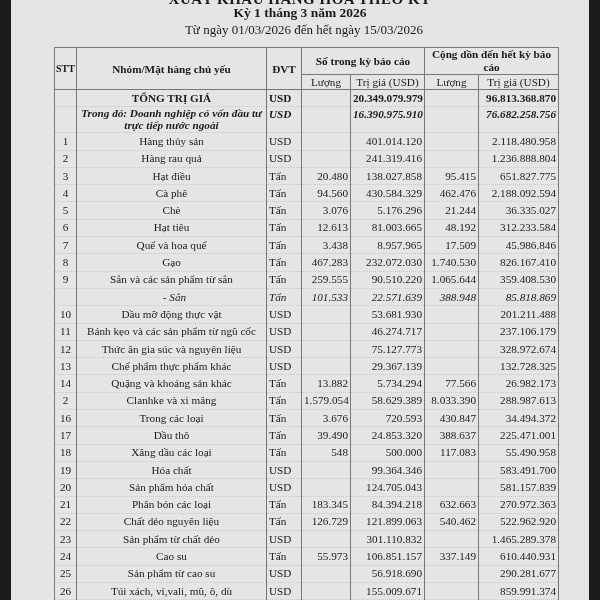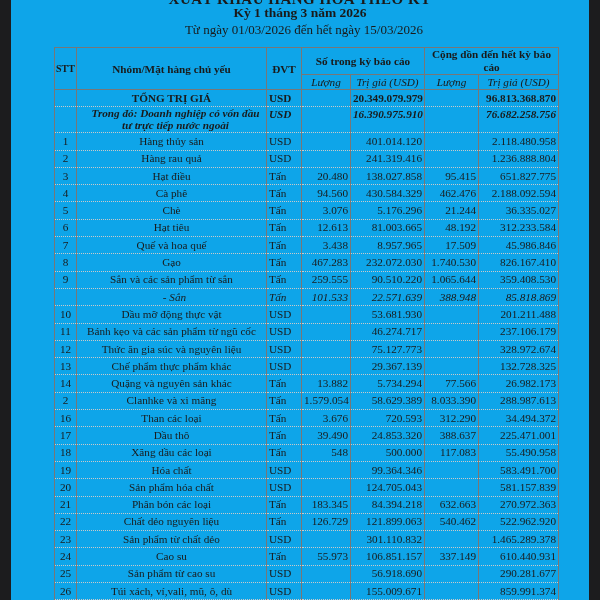--- a/index.html
+++ b/index.html
@@ -5,21 +5,21 @@
   html, body { margin: 0; padding: 0; }
   body {
     width: 600px; height: 600px; overflow: hidden;
     background: #1c1c1e;
     position: relative;
     font-family: "Liberation Serif", "DejaVu Serif", serif;
     color: #1a1a1a;
   }
   .page {
     position: absolute; left: 11px; top: 0; width: 578px; height: 600px;
-    background: #0ea5e9; overflow: hidden;
+    background: #e5e5e5; overflow: hidden;
   }
   .title-cut {
     position: absolute; left: 0; width: 578px; top: -9px;
     text-align: center; font-weight: bold; font-size: 15px; letter-spacing: 0.5px;
   }
   .subtitle {
     position: absolute; left: 0; width: 578px; top: 5px;
     text-align: center; font-weight: bold; font-size: 13.5px;
   }
   .daterange {
@@ -40,32 +40,32 @@
   table.report col.c-v1 { width: 74px; }
   table.report col.c-q2 { width: 54px; }
   table.report col.c-v2 { width: 80px; }
   table.report th, table.report td {
     border-left: 1px solid #777; border-right: 1px solid #777;
     padding: 0 2px; white-space: nowrap; overflow: hidden;
   }
   table.report thead th {
     border: 1px solid #777; font-weight: bold; text-align: center; vertical-align: middle;
   }
-  table.report thead th.sub { font-weight: normal; height: 14px; font-style: italic; }
+  table.report thead th.sub { font-weight: normal; height: 14px; }
   table.report thead tr.h1 th { height: 26px; }
   table.report thead th.stt-h { font-size: 10px; padding: 0; }
   table.report tbody td { height: 16.3px; border-bottom: 1px dotted #c9c9c9; line-height: 15px; }
   table.report tbody td.stt { text-align: center; }
   table.report tbody td.name { text-align: center; }
   table.report tbody td.unit { }
   table.report tbody td.num { text-align: right; }
   tr.total td { font-weight: bold; height: 18px; }
   tr.total td.name { text-align: center; }
   tr.fdi td { font-weight: bold; font-style: italic; vertical-align: top; }
-  tr.fdi td.name { white-space: normal; line-height: 12px; padding-left: 10px; height: 25px; }
+  tr.fdi td.name { white-space: normal; line-height: 12px; height: 25px; }
   tr.sub td { font-style: italic; }
   tr.sub td.name { padding-left: 8px; margin-top: 12px; }
 </style>
 </head>
 <body>
 
 <div class="page">
   <div class="title-cut">XUẤT KHẨU HÀNG HÓA THEO KỲ</div>
   <div class="subtitle">Kỳ 1 tháng 3 năm 2026</div>
   <div class="daterange">Từ ngày 01/03/2026 đến hết ngày 15/03/2026</div>
@@ -235,43 +235,43 @@
           <td class="stt">13</td>
           <td class="name">Chế phẩm thực phẩm khác</td>
           <td class="unit">USD</td>
           <td class="num"></td>
           <td class="num">29.367.139</td>
           <td class="num"></td>
           <td class="num">132.728.325</td>
         </tr>
         <tr>
           <td class="stt">14</td>
-          <td class="name">Quặng và nguyên sản khác</td>
+          <td class="name">Quặng và khoáng sản khác</td>
           <td class="unit">Tấn</td>
           <td class="num">13.882</td>
           <td class="num">5.734.294</td>
           <td class="num">77.566</td>
           <td class="num">26.982.173</td>
         </tr>
         <tr>
           <td class="stt">2</td>
           <td class="name">Clanhke và xi măng</td>
           <td class="unit">Tấn</td>
           <td class="num">1.579.054</td>
           <td class="num">58.629.389</td>
           <td class="num">8.033.390</td>
           <td class="num">288.987.613</td>
         </tr>
         <tr>
           <td class="stt">16</td>
-          <td class="name">Than các loại</td>
+          <td class="name">Trong các loại</td>
           <td class="unit">Tấn</td>
           <td class="num">3.676</td>
           <td class="num">720.593</td>
-          <td class="num">312.290</td>
+          <td class="num">430.847</td>
           <td class="num">34.494.372</td>
         </tr>
         <tr>
           <td class="stt">17</td>
           <td class="name">Dầu thô</td>
           <td class="unit">Tấn</td>
           <td class="num">39.490</td>
           <td class="num">24.853.320</td>
           <td class="num">388.637</td>
           <td class="num">225.471.001</td>

